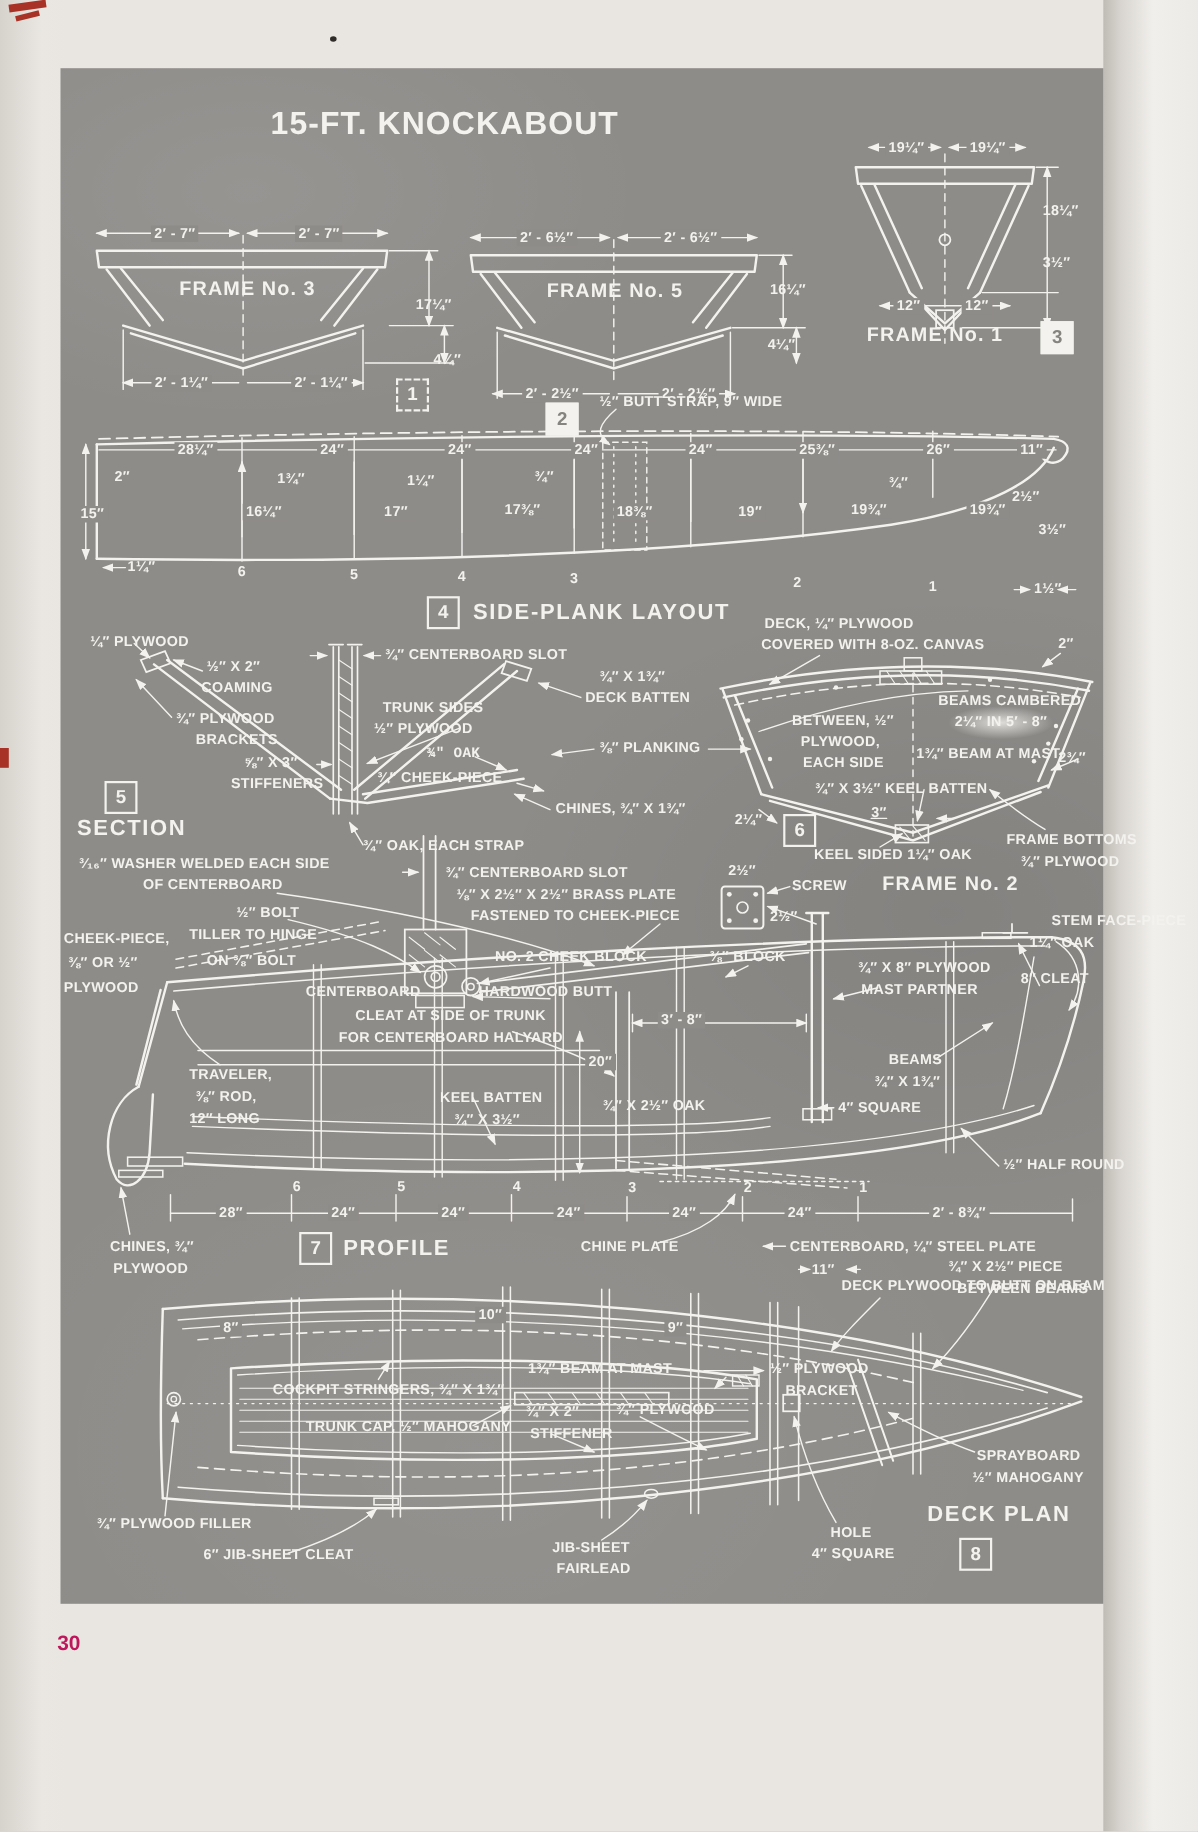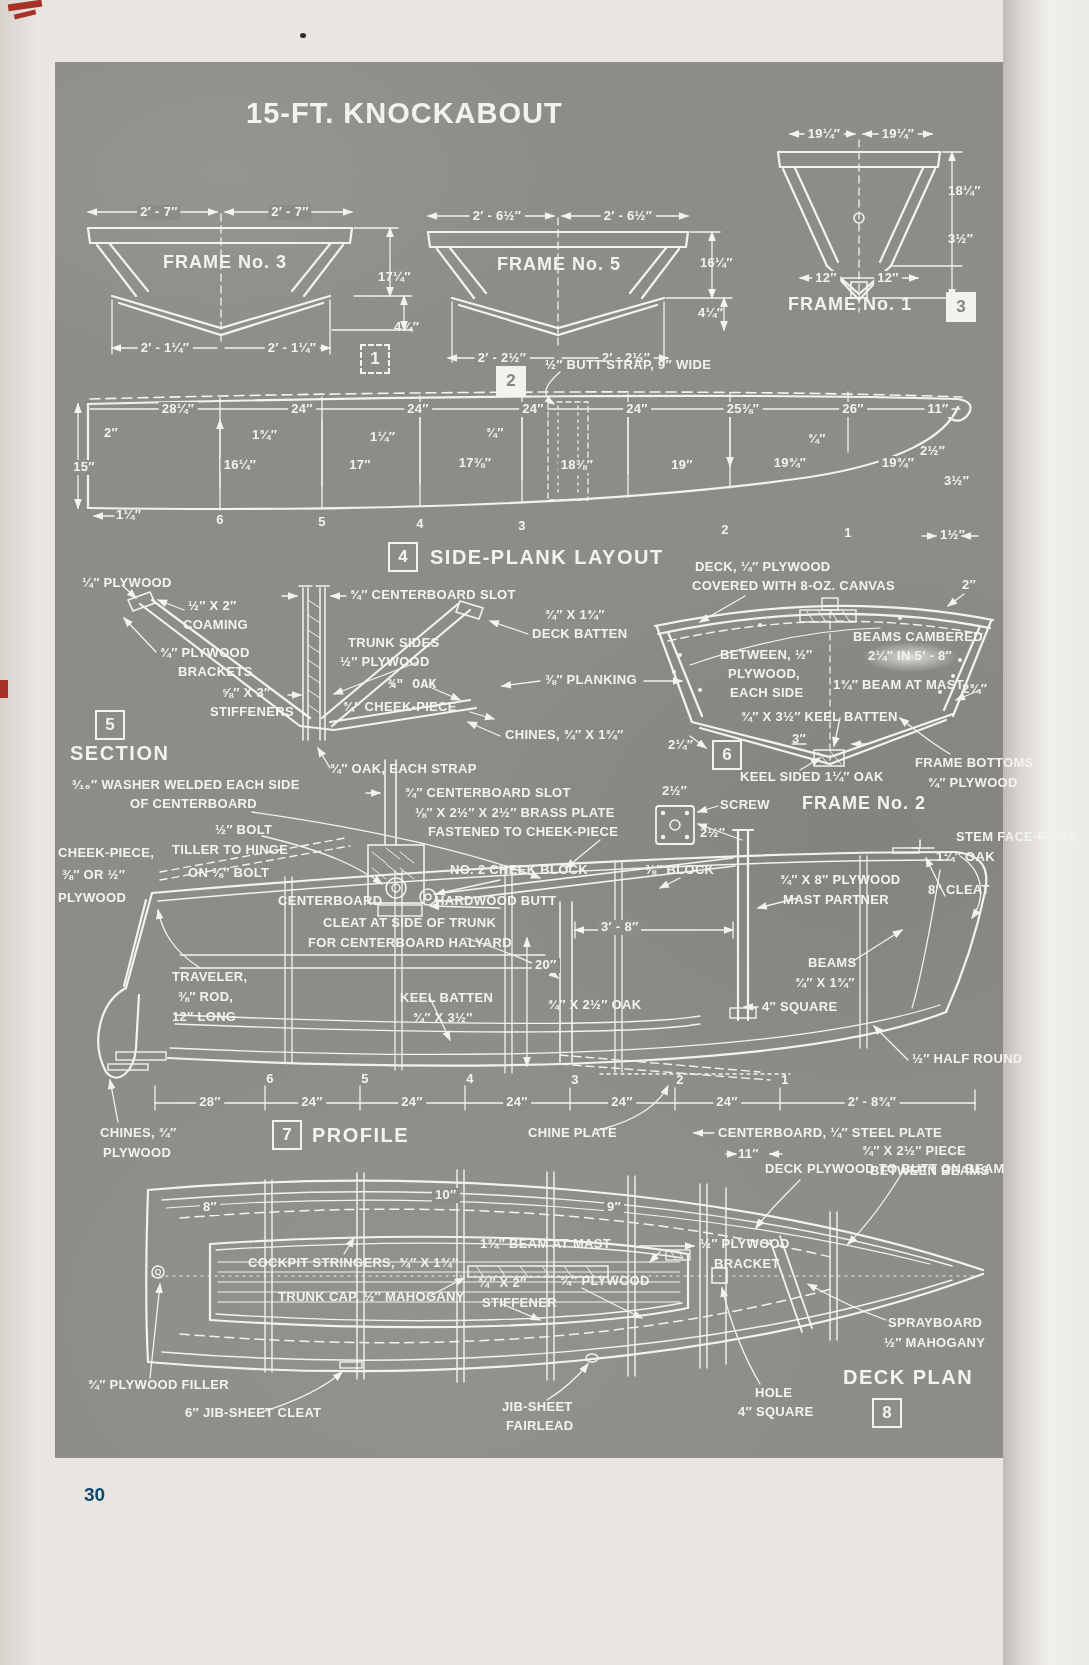--- a/index.html
+++ b/index.html
@@ -11,21 +11,21 @@
     background:linear-gradient(90deg,#bfbcb6 0,#d8d5d0 16px,#f1efeb 45px,#eceae6 86px);}
   .plate{position:absolute;left:55px;top:62px;width:948px;height:1396px;background:#8e8c89;}
   .plate:after{content:"";position:absolute;inset:0;pointer-events:none;
     background:radial-gradient(520px 300px at 18% 8%,rgba(255,255,255,.08),transparent 70%),
                radial-gradient(600px 420px at 85% 55%,rgba(0,0,0,.07),transparent 70%),
                radial-gradient(700px 500px at 40% 90%,rgba(255,255,255,.05),transparent 70%);}
   .smudge{position:absolute;left:862px;top:642px;width:96px;height:30px;border-radius:50%;
     background:radial-gradient(closest-side,rgba(250,249,245,.75),rgba(250,249,245,0));}
   .redmark{position:absolute;background:#a93226;}
   .speck{position:absolute;width:6px;height:5px;border-radius:50%;background:#2e2b28;}
-  .pageno{position:absolute;left:52px;top:1484px;color:#0c4a6e;font-weight:bold;font-size:19px;margin-left:32px;}
+  .pageno{position:absolute;left:52px;top:1484px;color:#be185d;font-weight:bold;font-size:19px;}
   svg.lines{position:absolute;left:0;top:0;}
   .lb{position:absolute;color:#f3f2ee;font-weight:bold;font-size:13px;line-height:1.15;
       white-space:nowrap;letter-spacing:.3px;}
   .c{transform:translateX(-50%);}
   .bg{background:#8e8c89;padding:0 3px;}
   .ttl{font-size:29px;letter-spacing:1px;}
   .hd{font-size:20px;letter-spacing:1.5px;}
   .nm{font-size:18px;letter-spacing:1px;}
   .badge{position:absolute;width:30px;height:30px;border:2.5px solid #f3f2ee;color:#f3f2ee;
      display:flex;align-items:center;justify-content:center;font-weight:bold;font-size:17px;

